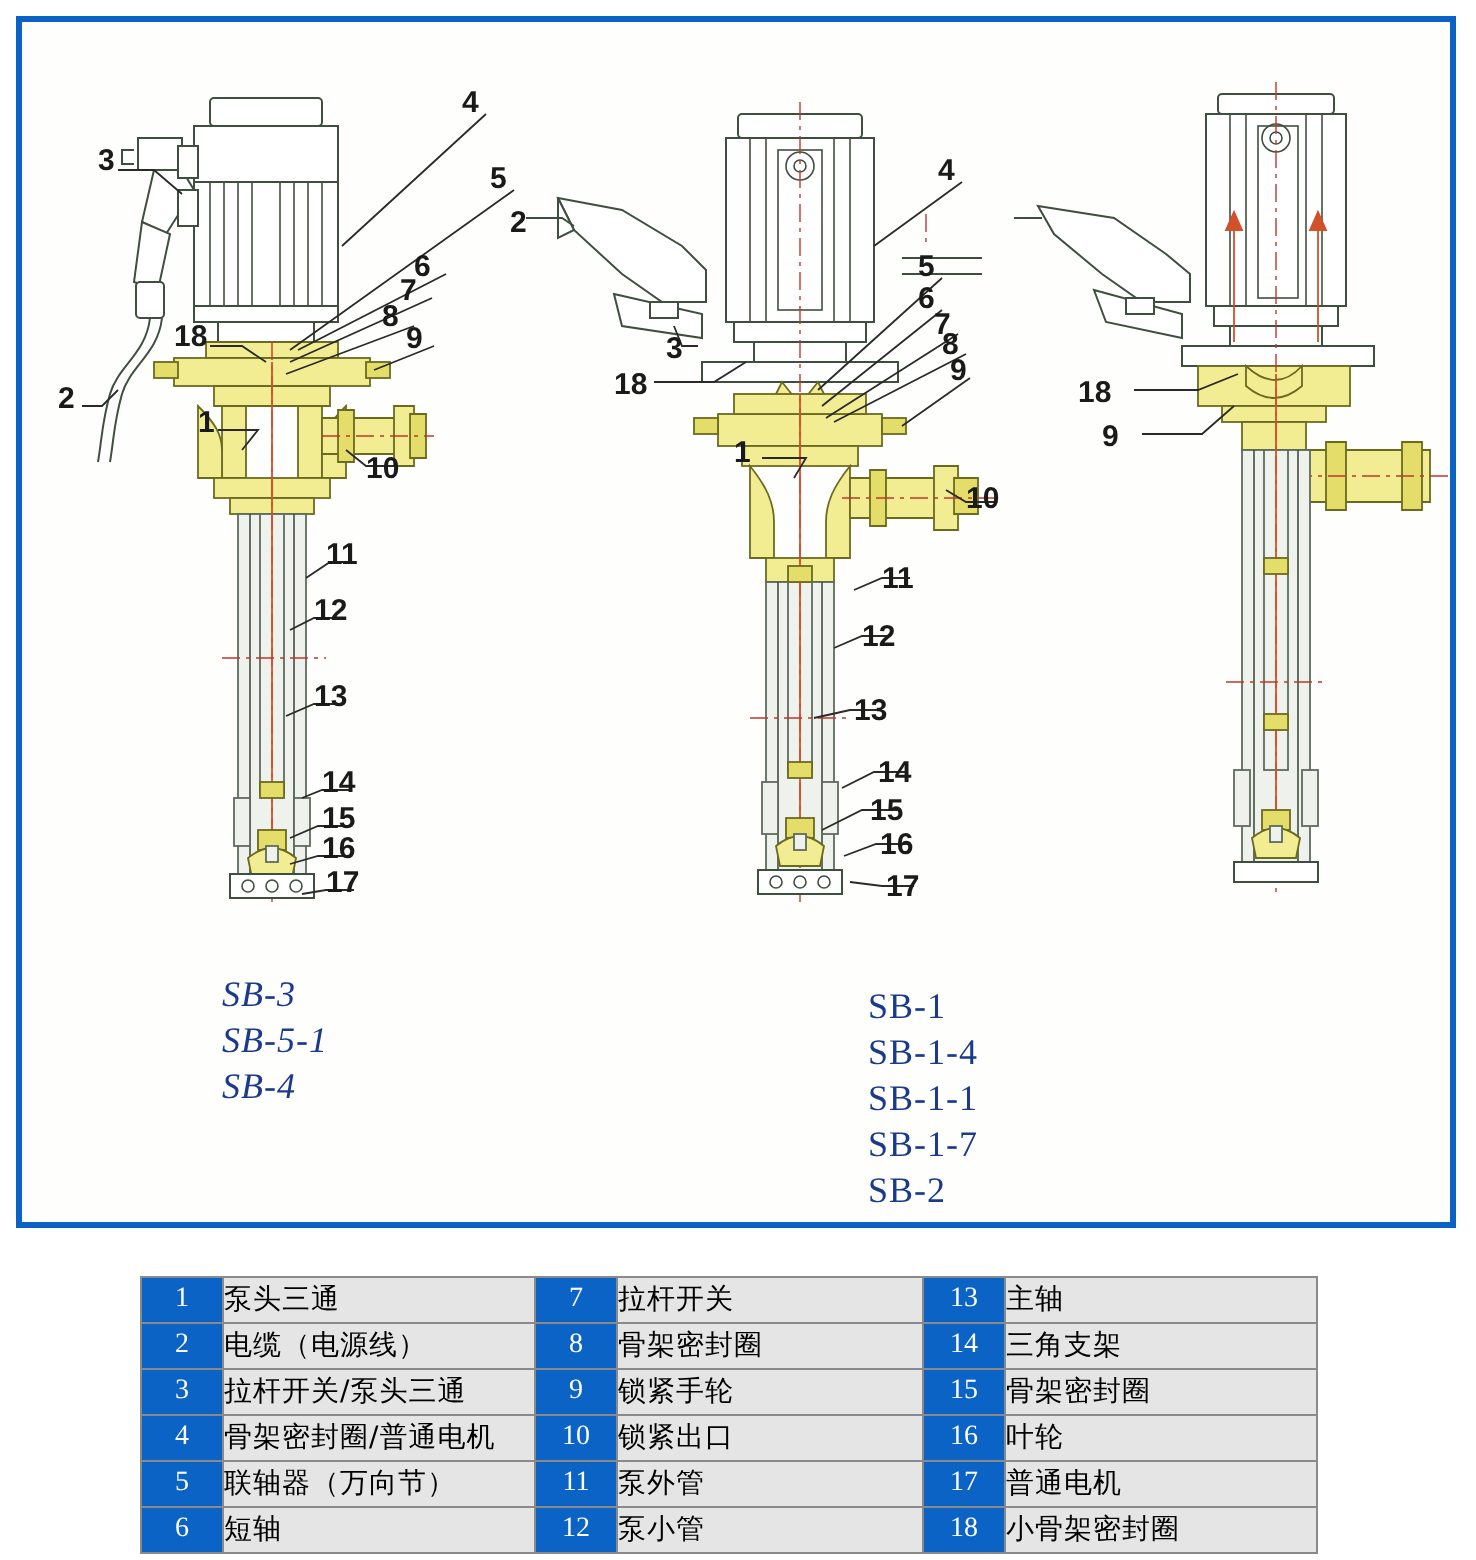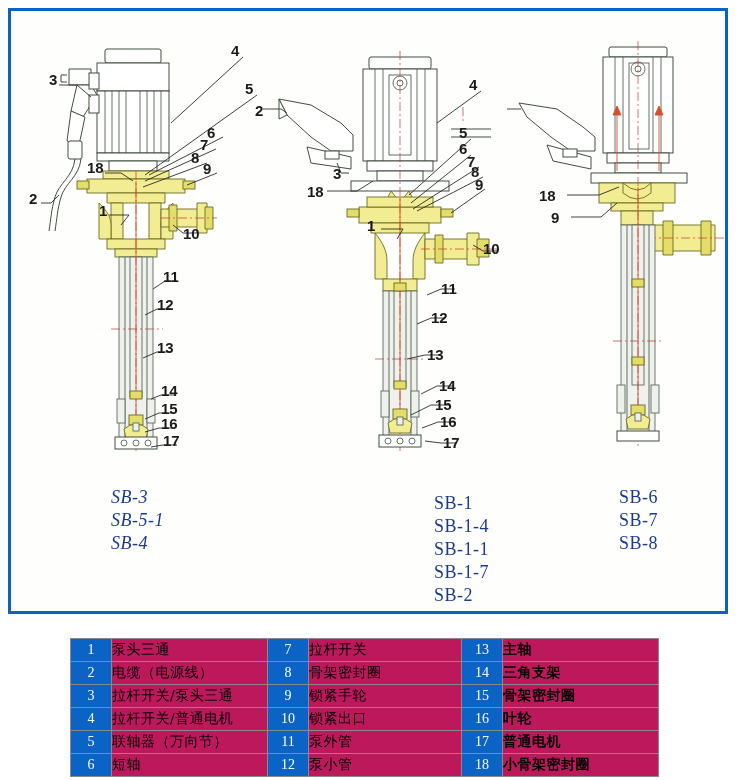--- a/index.html
+++ b/index.html
@@ -53,31 +53,31 @@
   }
   td.num{
     background:#0b63c5;
     color:#ffffff;
     text-align:center;
     width:40px;
     font-family:"Liberation Serif","DejaVu Serif",serif;
     font-size:13px;
   }
   td.lbl{
-    background:#be185d;
+    background:#e5e5e5;
     color:#000000;
     padding-left:8px;
     font-family:"DejaVu Sans","Liberation Sans",sans-serif;
     font-size:14px;
     letter-spacing:.5px;
     white-space:nowrap;
   }
   td.c1{width:155px;}
   td.c2{width:152px;}
-  td.c3{width:155px;font-weight:bold;}
+  td.c3{width:155px;}
 
   
   .cal{font-family:"Liberation Sans","DejaVu Sans",sans-serif;font-size:15px;font-weight:700;fill:#1a1a1a;}
 </style>
 </head>
 <body>
 
 <div id="root">
 
   <div id="diagram-panel">
@@ -399,25 +399,20 @@
 
     <div id="models-mid" class="model-group">
       <div>SB-1</div>
       <div>SB-1-4</div>
       <div>SB-1-1</div>
       <div>SB-1-7</div>
       <div>SB-2</div>
       <div>SB-2-1</div>
     </div>
 
-    <div id="models-right" class="model-group">
-      <div>SB-6</div>
-      <div>SB-7</div>
-      <div>SB-8</div>
-    </div>
   </div>
 
   <table id="parts-table">
     <tbody>
       <tr>
         <td class="num">1</td>
         <td class="lbl c1">泵头三通</td>
         <td class="num">7</td>
         <td class="lbl c2">拉杆开关</td>
         <td class="num">13</td>
@@ -434,21 +429,21 @@
       <tr>
         <td class="num">3</td>
         <td class="lbl c1">拉杆开关/泵头三通</td>
         <td class="num">9</td>
         <td class="lbl c2">锁紧手轮</td>
         <td class="num">15</td>
         <td class="lbl c3">骨架密封圈</td>
       </tr>
       <tr>
         <td class="num">4</td>
-        <td class="lbl c1">拉杆开关/普通电机</td>
+        <td class="lbl c1">骨架密封圈/普通电机</td>
         <td class="num">10</td>
         <td class="lbl c2">锁紧出口</td>
         <td class="num">16</td>
         <td class="lbl c3">叶轮</td>
       </tr>
       <tr>
         <td class="num">5</td>
         <td class="lbl c1">联轴器（万向节）</td>
         <td class="num">11</td>
         <td class="lbl c2">泵外管</td>

